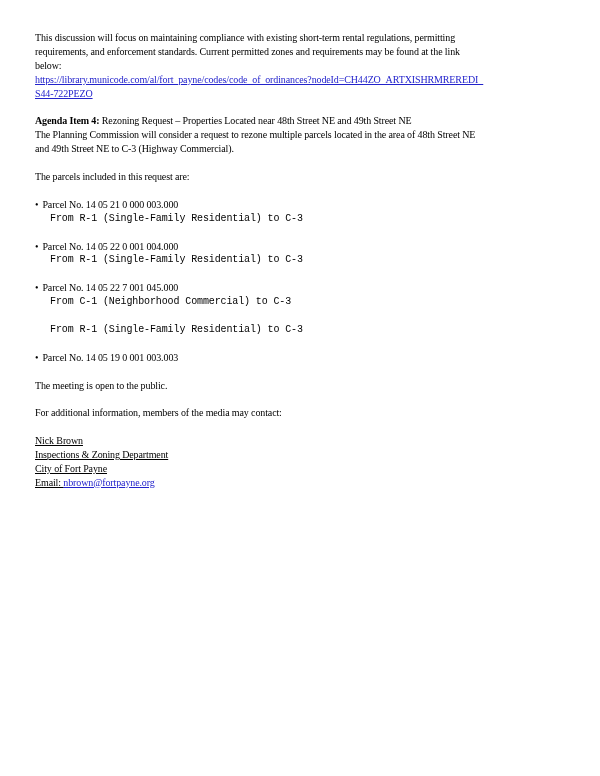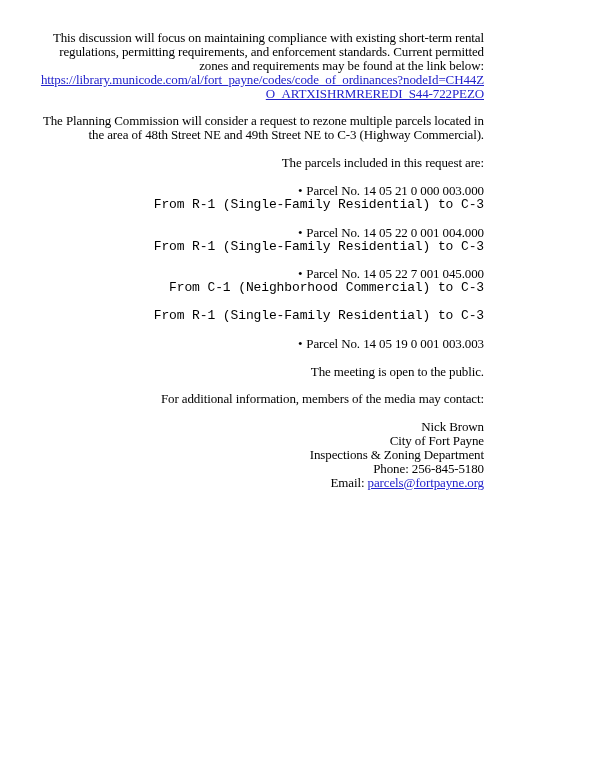--- a/index.html
+++ b/index.html
@@ -12,31 +12,31 @@
     height: 776px;
     overflow: hidden;
   }
   .page {
     box-sizing: border-box;
     width: 516px;
     height: 776px;
     background: #ffffff;
     padding: 31px 32px 0 35px;
     font-family: "Liberation Serif", "DejaVu Serif", serif;
-    font-size: 13px;
+    font-size: 10px;
     line-height: 13.9px;
     letter-spacing: -0.12px;
     color: #000000;
-    text-align: right;
   }
   .block {
     margin: 0 0 13.9px 0;
   }
   .block:last-child {
     margin-bottom: 0;
+    text-decoration: underline;
   }
   a.doc-link {
     color: #2323cc;
     text-decoration: underline;
     cursor: pointer;
     word-break: break-all;
   }
   .bold {
     font-weight: bold;
   }
@@ -59,20 +59,21 @@
 <body>
 
 <div class="page">
 
   <div class="block">
     <div>This discussion will focus on maintaining compliance with existing short-term rental regulations, permitting requirements, and enforcement standards. Current permitted zones and requirements may be found at the link below:</div>
     <a class="doc-link">https://library.municode.com/al/fort_payne/codes/code_of_ordinances?nodeId=CH44ZO_ARTXISHRMREREDI_S44-722PEZO</a>
   </div>
 
   <div class="block">
+    <div><span class="bold">Agenda Item 4:</span><span> Rezoning Request – Properties Located near 48th Street NE and 49th Street NE</span></div>
     <div>The Planning Commission will consider a request to rezone multiple parcels located in the area of 48th Street NE and 49th Street NE to C-3 (Highway Commercial).</div>
   </div>
 
   <div class="block">The parcels included in this request are:</div>
 
   <div>
 
     <div class="parcel-item">
       <div><span class="bullet-glyph">•</span><span>Parcel No. 14 05 21 0 000 003.000</span></div>
       <div class="from-line">From R-1 (Single-Family Residential) to C-3</div>
@@ -98,19 +99,18 @@
 
   </div>
 
 
   <div class="block">The meeting is open to the public.</div>
 
   <div class="block">For additional information, members of the media may contact:</div>
 
   <div class="block">
     <span class="contact-line">Nick Brown</span>
+    <span class="contact-line">Inspections &amp; Zoning Department</span>
     <span class="contact-line">City of Fort Payne</span>
-    <span class="contact-line">Inspections &amp; Zoning Department</span>
-    <span class="contact-line"><span>Phone: </span><span>256-845-5180</span></span>
-    <span class="contact-line"><span>Email: </span><a class="doc-link">parcels@fortpayne.org</a></span>
+    <span class="contact-line"><span>Email: </span><a class="doc-link">nbrown@fortpayne.org</a></span>
   </div>
 
 </div>
 
 </body></html>

